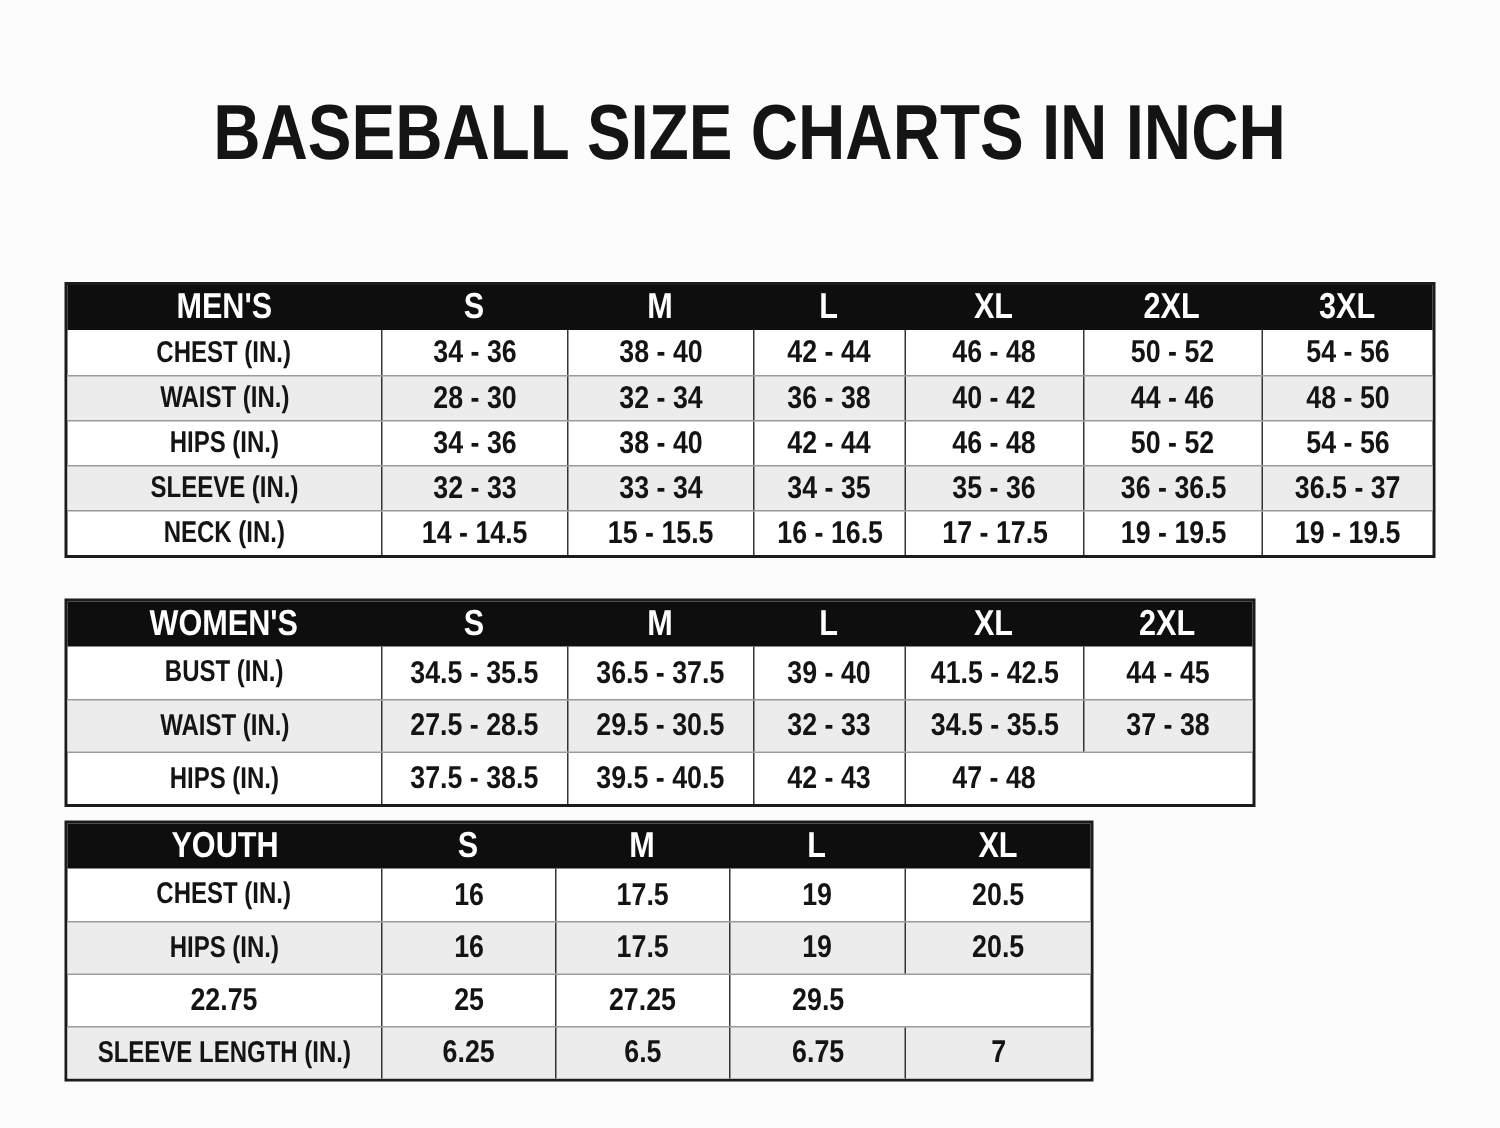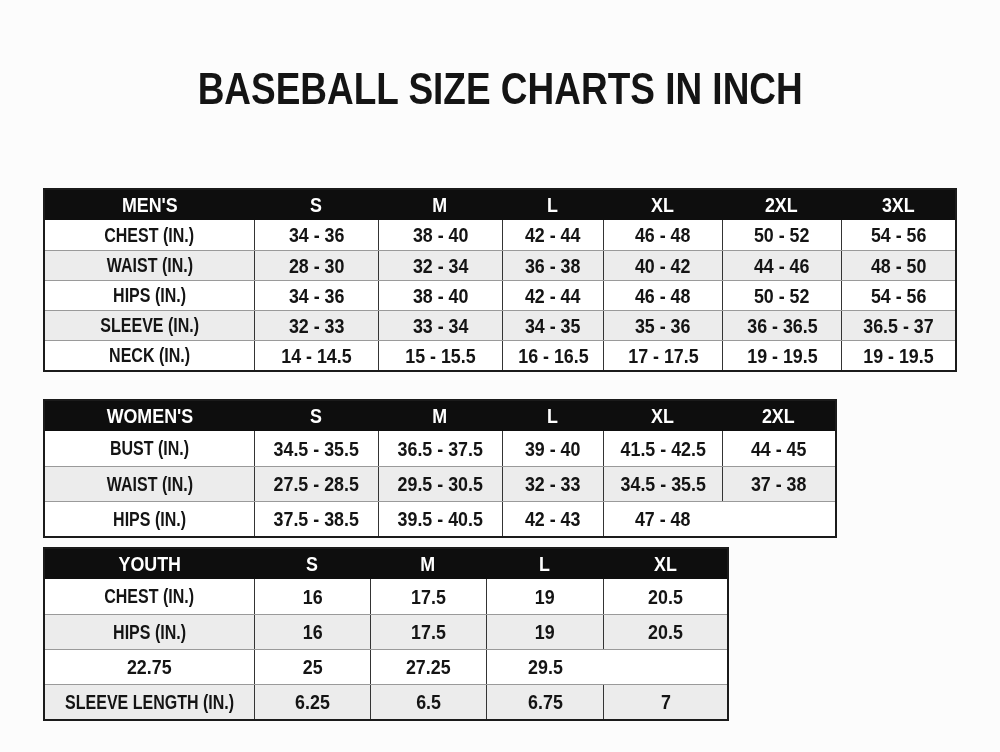--- a/index.html
+++ b/index.html
@@ -19,21 +19,21 @@
     position:relative;
     background:var(--page-bg);
     font-family:"Liberation Sans", sans-serif;
     color:var(--text-color);
     overflow:hidden;
   }
   .title{
     position:absolute;
     top:66px;left:0;width:1000px;
     text-align:center;
-    font-size:44px;
+    font-size:52px;
     font-weight:bold;
     line-height:46px;
     white-space:nowrap;
   }
   .title .tx{display:inline-block;transform:scaleX(0.84);transform-origin:center;}
   .size-table{
     position:absolute;
     left:43px;
     border:2px solid var(--outer-border);
     background:var(--row-bg);
@@ -54,21 +54,21 @@
   .t1 .row,.t2 .row{height:35px;}
   .row.alt{background:var(--row-alt-bg);}
   .row + .row{border-top:1px solid var(--h-line);}
   .hcell,.cell{
     display:flex;
     align-items:center;
     justify-content:center;
     overflow:hidden;
     white-space:nowrap;
   }
-  .hcell{font-size:21px;font-weight:bold;}
+  .hcell{font-size:24px;font-weight:bold;}
   .cell{font-size:21px;font-weight:bold;}
   .cell + .cell{border-left:1px solid var(--v-line);}
   .tx{display:inline-block;transform:scaleX(0.85);transform-origin:center;}
   .cell.label .tx{transform:scaleX(0.8);font-size:20px;}
 </style>
 </head>
 <body>
 
 <h1 class="title"><span class="tx">BASEBALL SIZE CHARTS IN INCH</span></h1>
 

